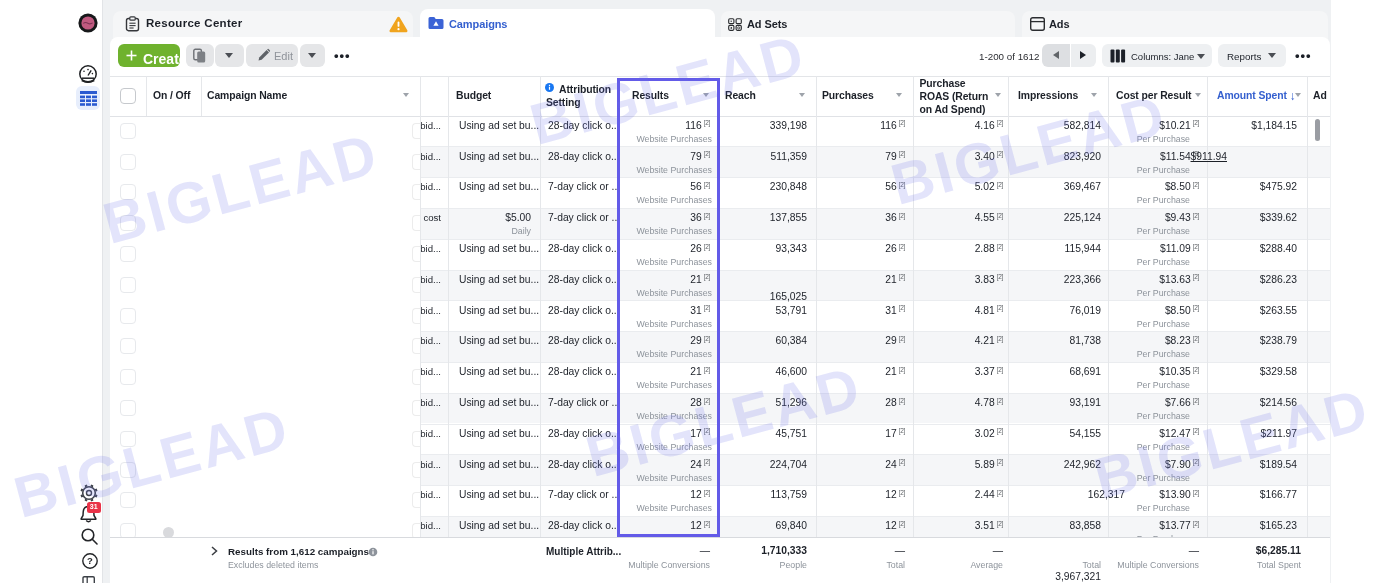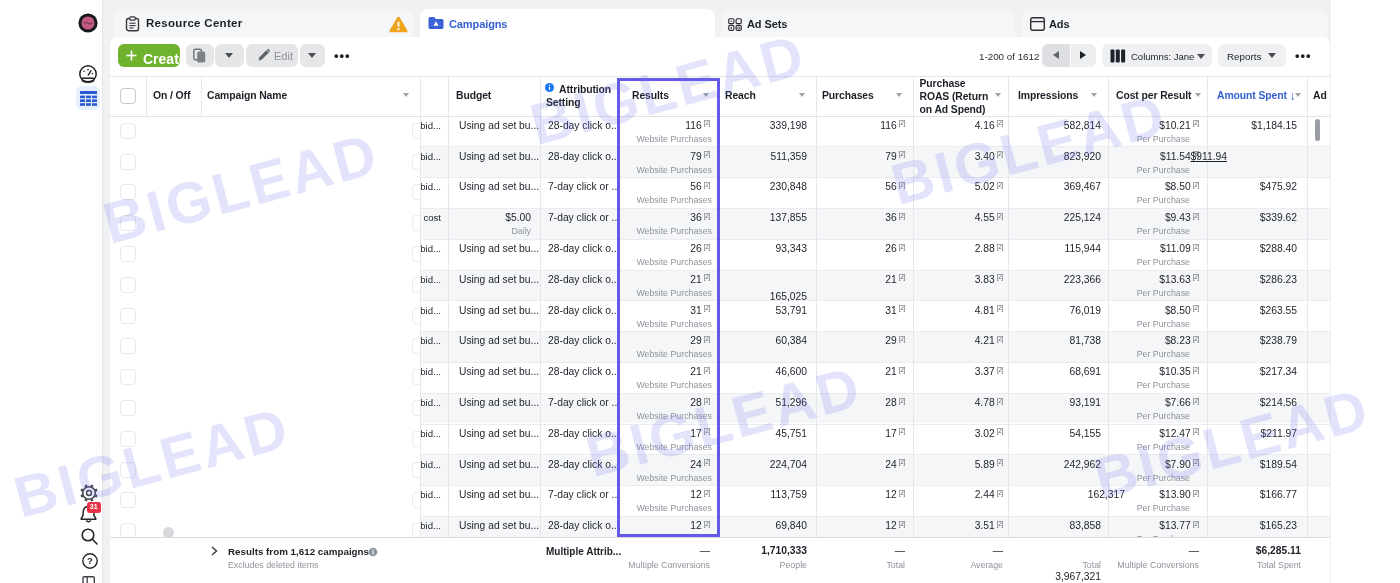--- a/index.html
+++ b/index.html
@@ -289,21 +289,21 @@
 <div class="abs num" style="left:459px;top:366.2px;">Using ad set bu...</div>
 <div class="abs num" style="left:548px;top:366.2px;">28-day click o...</div>
 <div class="abs num r" style="left:620px;top:366.2px;width:90px;">21<span class="sup">[2]</span></div>
 <div class="abs sub r" style="left:620px;top:380.2px;width:92px;">Website Purchases</div>
 <div class="abs num r" style="left:720px;top:366.2px;width:87px;">46,600</div>
 <div class="abs num r" style="left:816px;top:366.2px;width:89px;">21<span class="sup">[2]</span></div>
 <div class="abs num r" style="left:913px;top:366.2px;width:90px;">3.37<span class="sup">[2]</span></div>
 <div class="abs num r" style="left:1008px;top:366.2px;width:93px;">68,691</div>
 <div class="abs num r" style="left:1108px;top:366.2px;width:91px;">$10.35<span class="sup">[2]</span></div>
 <div class="abs sub r" style="left:1108px;top:380.2px;width:82px;">Per Purchase</div>
-<div class="abs num r" style="left:1207px;top:366.2px;width:90px;">$217.34</div>
+<div class="abs num r" style="left:1207px;top:366.2px;width:90px;">$329.58</div>
 <div class="abs" style="left:119.5px;top:400.0px;width:16px;height:16px;border:1.2px solid #e7e9ec;border-radius:4px;box-sizing:border-box;"></div>
 <div class="abs" style="left:412px;top:400.0px;width:8px;height:16px;border:1px solid #ececec;border-right:none;border-radius:4px 0 0 4px;box-sizing:border-box;"></div>
 <div class="abs" style="left:420.5px;top:397.0px;width:27px;height:12px;overflow:hidden;">
     <span class="num" style="position:absolute;right:6.5px;font-size:9.6px;">t bid...</span>
   </div>
 <div class="abs num" style="left:459px;top:397.0px;">Using ad set bu...</div>
 <div class="abs num" style="left:548px;top:397.0px;">7-day click or ...</div>
 <div class="abs num r" style="left:620px;top:397.0px;width:90px;">28<span class="sup">[2]</span></div>
 <div class="abs sub r" style="left:620px;top:411.0px;width:92px;">Website Purchases</div>
 <div class="abs num r" style="left:720px;top:397.0px;width:87px;">51,296</div>

